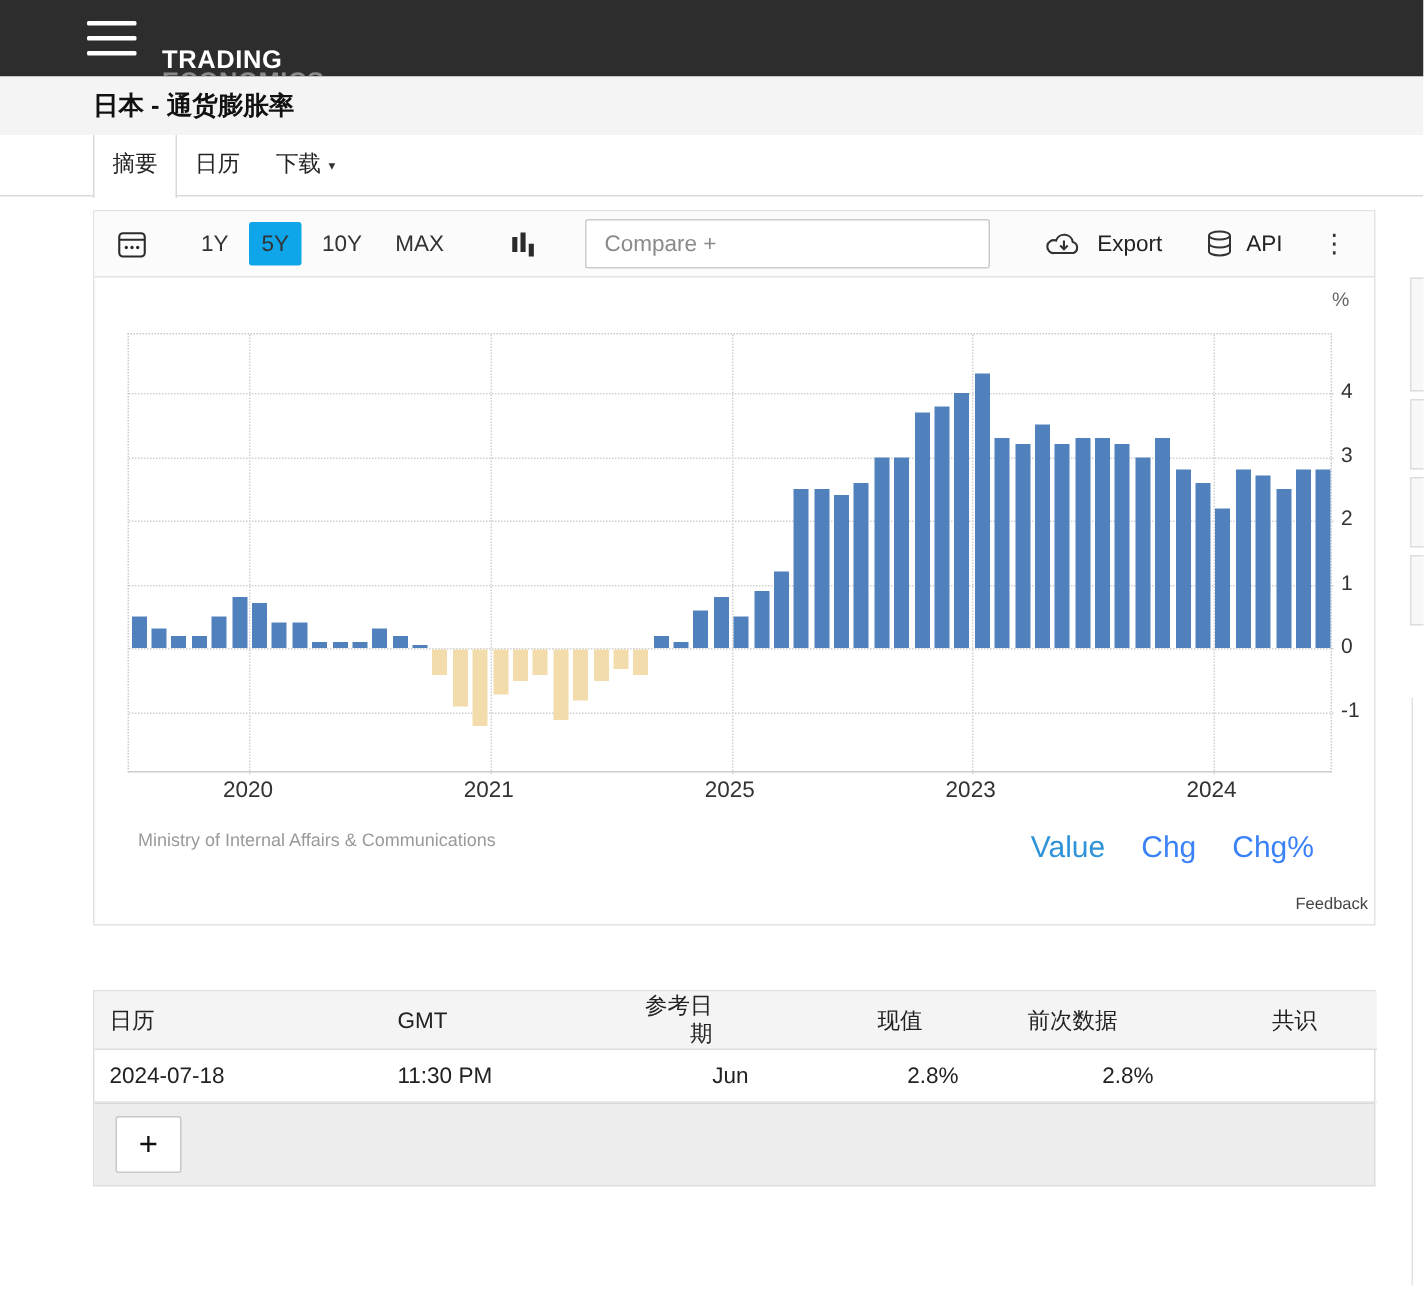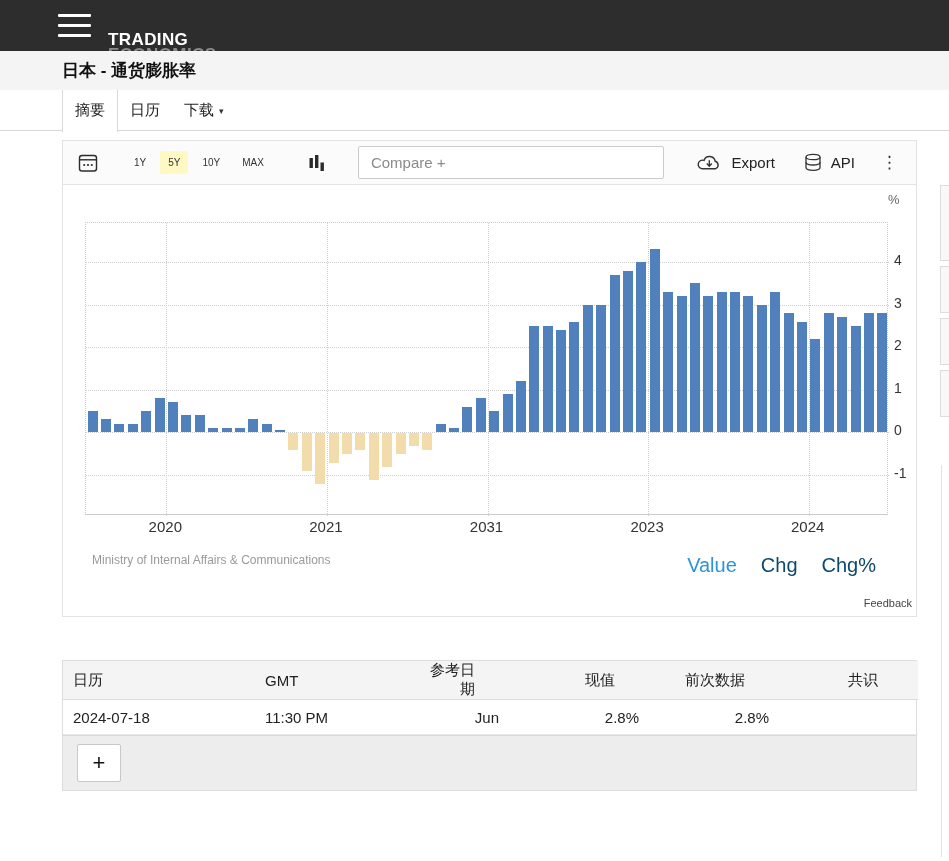--- a/index.html
+++ b/index.html
@@ -35,26 +35,26 @@
   .tab .caret { font-size:9px; color:#333; margin-left:5px; vertical-align:1px; }
 
   
   #card { position:absolute; left:62px; top:140px; width:855px; height:477px;
           background:#fff; border:1px solid #e3e3e3; }
   .toolbar { height:44px; border-bottom:1px solid #e3e3e3; background:#fbfbfb;
              display:flex; align-items:center; padding:0 12px; }
   .icon-btn { background:none; border:none; cursor:pointer; display:flex;
               align-items:center; padding:2px; }
   .ranges { display:flex; margin-left:22px; }
-  .range { background:none; border:none; font-size:10px; color:#333;
+  .range { background:none; border:none; font-size:15px; color:#333;
            padding:6px 8px; margin:0 3px; cursor:pointer;
            font-family:"Liberation Sans", sans-serif; border-radius:2px; }
-  .range.sel { background:#fef9c3; }
+  .range.sel { background:#0ea5e9; }
   .charttype { margin-left:32px; }
-  #compare { margin-left:30px; width:306px; height:33px; border:1px solid #ccc;
+  #compare { margin-left:30px; width:270px; height:33px; border:1px solid #ccc;
              border-radius:2px; font-size:15px; padding:0 12px; color:#555;
              background:#fff; font-family:"Liberation Sans", sans-serif; }
   #compare::placeholder { color:#8a8a8a; opacity:1; }
   .tb-right { margin-left:auto; display:flex; align-items:center; }
   .tb-btn { background:none; border:none; display:flex; align-items:center;
             font-size:15px; color:#222; cursor:pointer; gap:8px;
             font-family:"Liberation Sans", sans-serif; }
   .tb-btn.export { margin-right:28px; }
   .kebab { background:none; border:none; font-size:17px; color:#333;
            margin-left:26px; margin-right:6px; cursor:pointer; }
@@ -68,21 +68,21 @@
   .grid-v { position:absolute; top:0; height:293px; width:0;
             border-left:1px dotted #cfcfcf; }
   .bar { position:absolute; width:10px; }
   .ylab { position:absolute; font-size:14px; color:#333; width:26px; }
   .unit { position:absolute; left:825px; top:7px; font-size:13px; color:#666; }
   .xlab { position:absolute; top:333px; font-size:15px; color:#333;
           transform:translateX(-50%); }
   .source { position:absolute; left:29px; top:368px; font-size:12px; color:#9a9a9a; }
   .modes { position:absolute; right:40px; top:369px; display:flex; gap:24px;
            font-size:20px; }
-  .mode { color:#0c4a6e; cursor:pointer; }
+  .mode { color:#3b82f6; cursor:pointer; }
   .mode.active { color:#2e93d8; }
   .feedback { position:absolute; right:4px; top:412px; font-size:11px;
               color:#444; cursor:pointer;text-align:right; }
 
   
   #tableblock { position:absolute; left:62px; top:660px; width:855px;
                 border:1px solid #ddd; background:#fff; }
   #tableblock table { width:100%; border-collapse:collapse; table-layout:fixed;
                       font-size:15px; }
   th { background:#f4f4f4; height:34px; font-weight:normal; color:#222;
@@ -256,21 +256,21 @@
           <div class="ylab" style="left: 831px; top: 109.5px;">3</div>
           <div class="ylab" style="left: 831px; top: 152px;">2</div>
           <div class="ylab" style="left: 831px; top: 194.5px;">1</div>
           <div class="ylab" style="left: 831px; top: 237px;">0</div>
           <div class="ylab" style="left: 831px; top: 279.5px;">-1</div>
         </div>
       <div class="unit">%</div>
       <div id="xlabels">
           <div class="xlab" style="left: 102.3px;">2020</div>
           <div class="xlab" style="left: 262.9px;">2021</div>
-          <div class="xlab" style="left: 423.5px;">2031</div>
+          <div class="xlab" style="left: 423.5px;">2025</div>
           <div class="xlab" style="left: 584.1px;">2023</div>
           <div class="xlab" style="left: 744.7px;">2024</div>
         </div>
       <div class="source">Ministry of Internal Affairs &amp; Communications</div>
       <div class="modes" id="modes">
           <span class="mode active">Value</span>
           <span class="mode">Chg</span>
           <span class="mode">Chg%</span>
         </div>
       <div class="feedback">Feedback</div>

